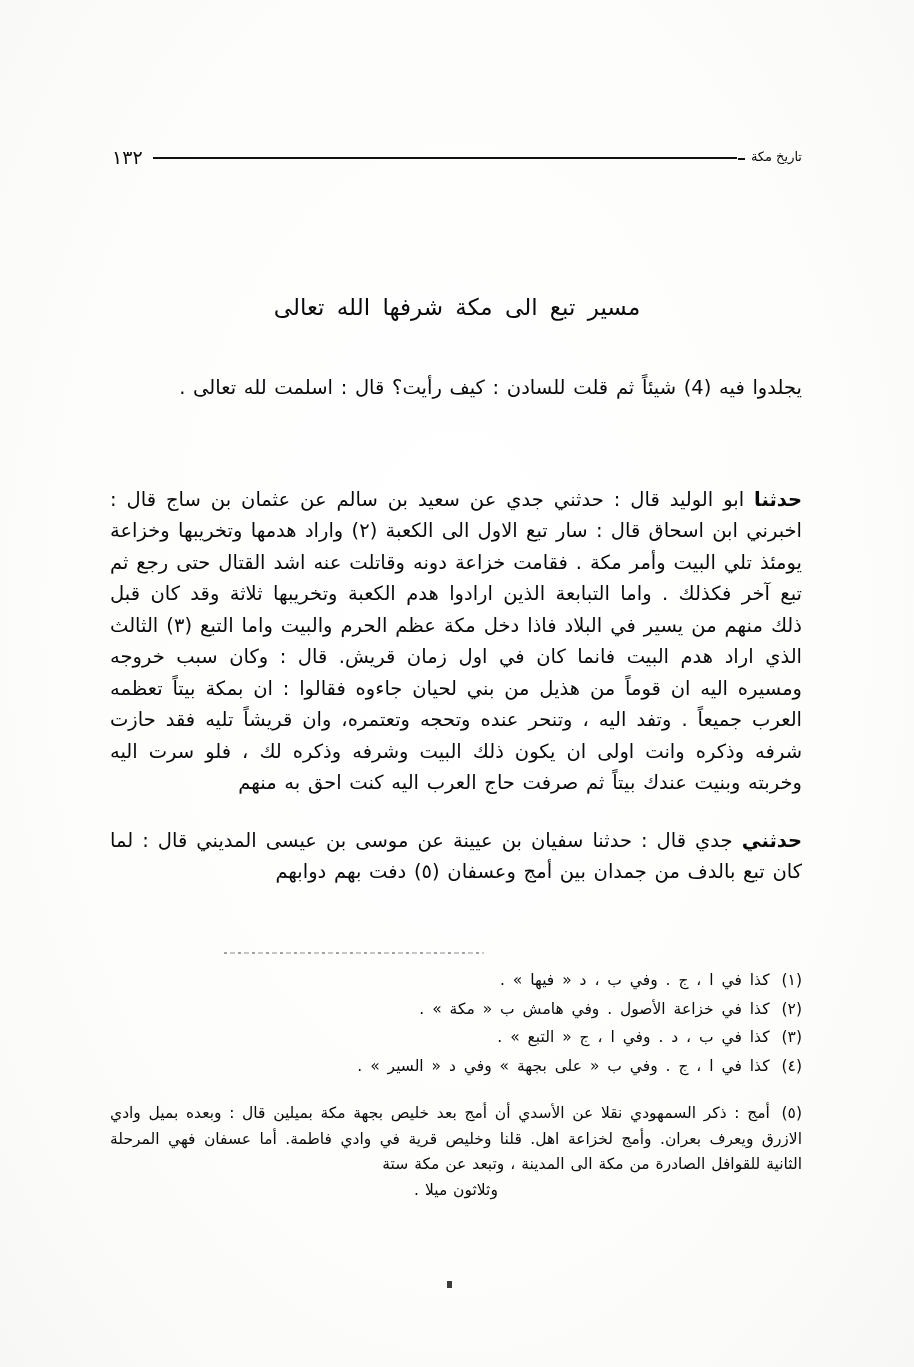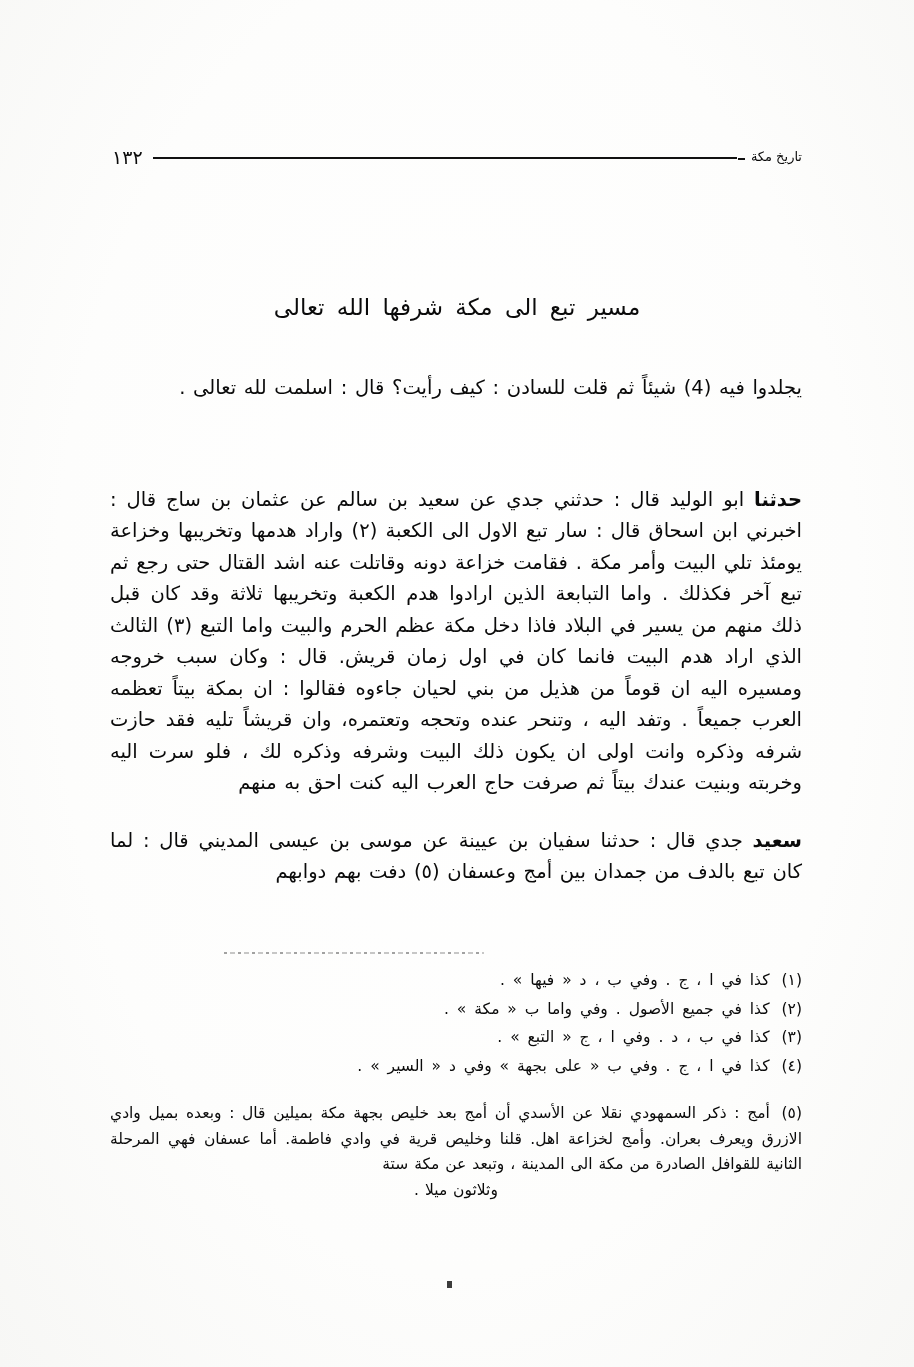--- a/index.html
+++ b/index.html
@@ -191,35 +191,35 @@
       </p>
 
       <div style="height:36px"></div>
 
       <p class="para para-one" style="margin-top:44px">
         <span class="lead">حدثنا</span>
         <span>ابو الوليد قال : حدثني جدي عن سعيد بن سالم عن عثمان بن ساج قال : اخبرني ابن اسحاق قال : سار تبع الاول الى الكعبة (٢) واراد هدمها وتخريبها وخزاعة يومئذ تلي البيت وأمر مكة . فقامت خزاعة دونه وقاتلت عنه اشد القتال حتى رجع ثم تبع آخر فكذلك . واما التبابعة الذين ارادوا هدم الكعبة وتخريبها ثلاثة وقد كان قبل ذلك منهم من يسير في البلاد فاذا دخل مكة عظم الحرم والبيت واما التبع (٣) الثالث الذي اراد هدم البيت فانما كان في اول زمان قريش. قال : وكان سبب خروجه ومسيره اليه ان قوماً من هذيل من بني لحيان جاءوه فقالوا : ان بمكة بيتاً تعظمه العرب جميعاً . وتفد اليه ، وتنحر عنده وتحجه وتعتمره، وان قريشاً تليه فقد حازت شرفه وذكره وانت اولى ان يكون ذلك البيت وشرفه وذكره لك ، فلو سرت اليه وخربته وبنيت عندك بيتاً ثم صرفت حاج العرب اليه كنت احق به منهم</span>
       </p>
 
       <p class="para">
-        <span class="lead">سعيد</span>
+        <span class="lead">حدثني</span>
         <span>جدي قال : حدثنا سفيان بن عيينة عن موسى بن عيسى المديني قال : لما كان تبع بالدف من جمدان بين أمج وعسفان (٥) دفت بهم دوابهم</span>
       </p>
     </div>
 
     <div class="fn-rule"></div>
 
     <div class="footnotes">
       <p class="fn fn-short">
         <span class="fn-num">(١)</span>
         <span>كذا في ا ، ج . وفي ب ، د « فيها » .</span>
       </p>
       <p class="fn fn-short">
         <span class="fn-num">(٢)</span>
-        <span>كذا في جميع الأصول . وفي واما ب « مكة » .</span>
+        <span>كذا في خزاعة الأصول . وفي هامش ب « مكة » .</span>
       </p>
       <p class="fn fn-short">
         <span class="fn-num">(٣)</span>
         <span>كذا في ب ، د . وفي ا ، ج « التبع » .</span>
       </p>
       <p class="fn fn-short">
         <span class="fn-num">(٤)</span>
         <span>كذا في ا ، ج . وفي ب « على بجهة » وفي د « السير » .</span>
       </p>
       <p class="fn fn-long" style="margin-top:22px">

